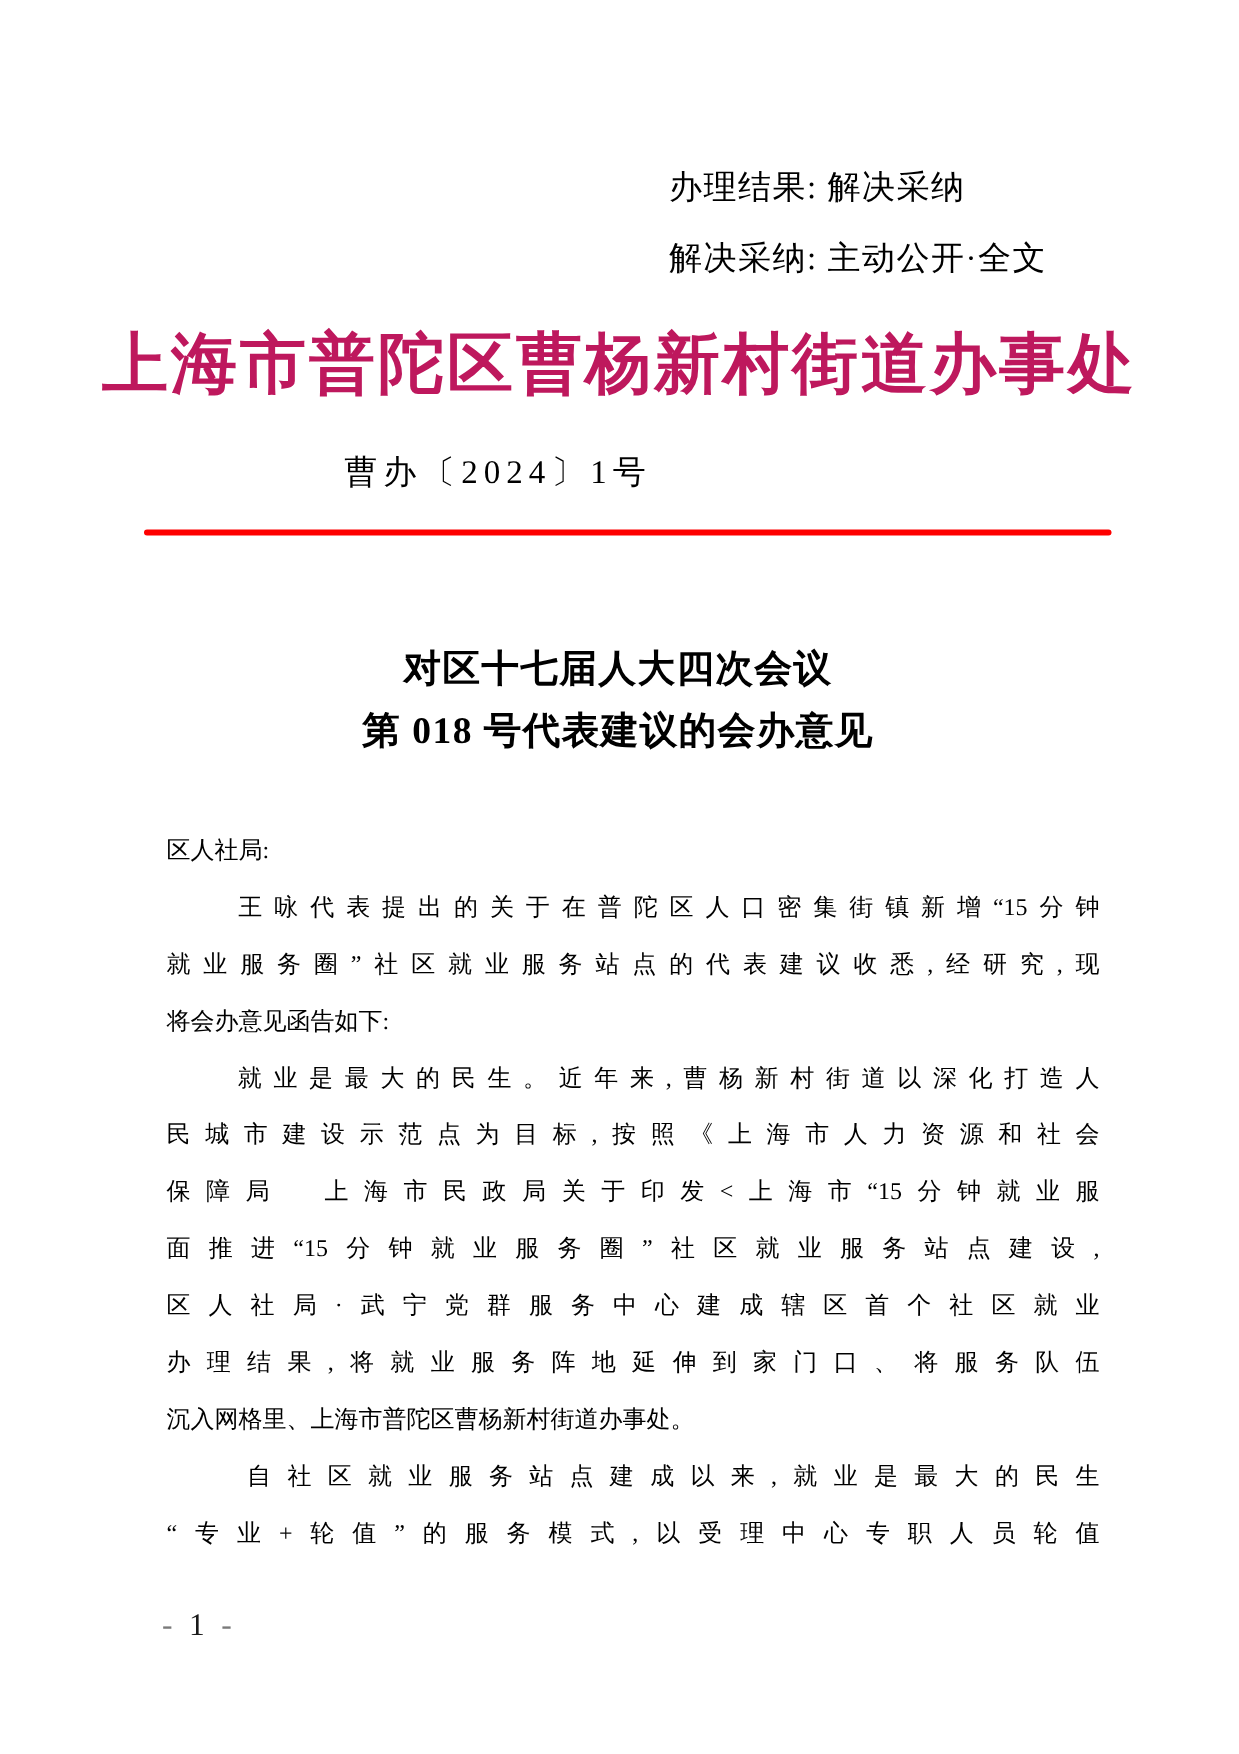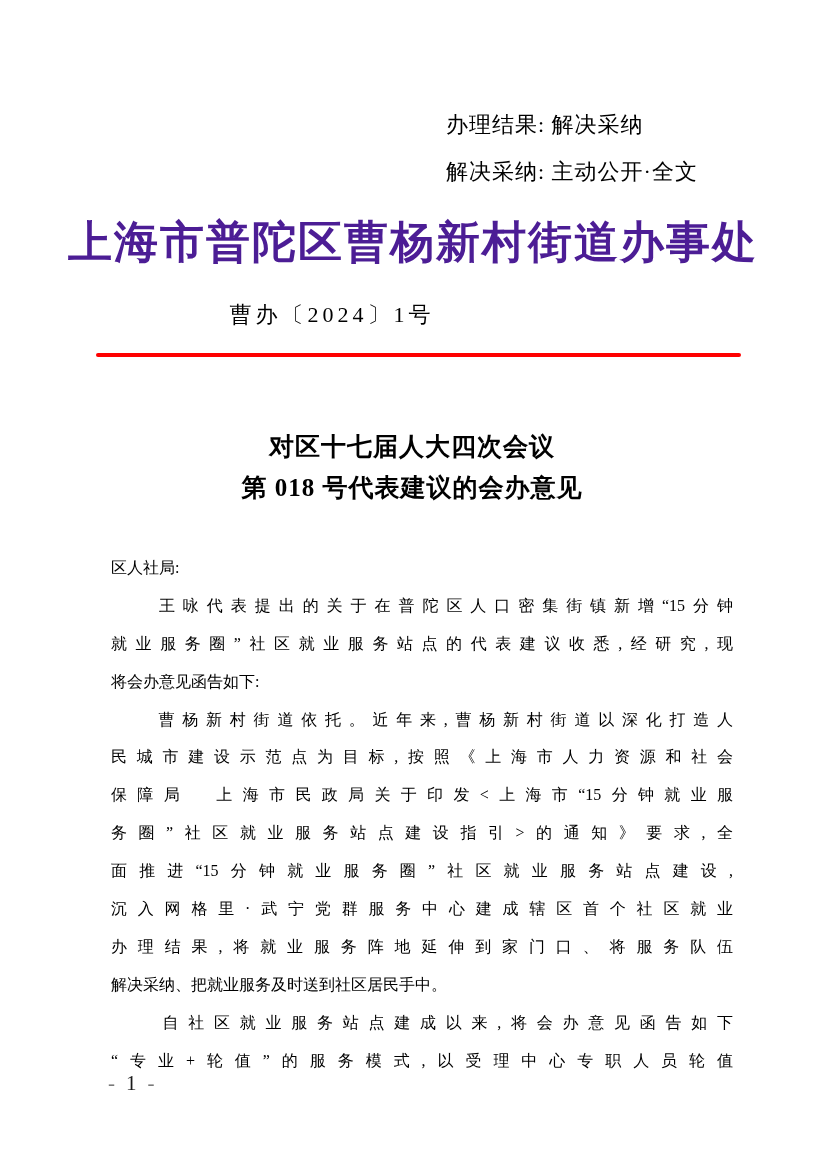--- a/index.html
+++ b/index.html
@@ -96,45 +96,44 @@
 </head>
 <body>
 
 <div class="page">
 
   <div class="meta">
     <div>办理结果: 解决采纳</div>
     <div>解决采纳: 主动公开·全文</div>
   </div>
 
-  <div class="issuer" style="color: #4c1d95;">上海市普陀区曹杨新村街道办事处</div>
+  <div class="issuer" style="color: #be185d;">上海市普陀区曹杨新村街道办事处</div>
 
   <div class="docnum">曹办〔2024〕1号</div>
 
   <div class="redline" style="background: rgb(254, 0, 0);"></div>
 
   <div class="doc-title">
     <div>对区十七届人大四次会议</div>
     <div>第 018 号代表建议的会办意见</div>
   </div>
 
   <div class="body-col">
       <div class="line">区人社局:</div>
       <div class="line j">　　王咏代表提出的关于在普陀区人口密集街镇新增“15分钟</div>
       <div class="line j">就业服务圈”社区就业服务站点的代表建议收悉,经研究,现</div>
       <div class="line">将会办意见函告如下:</div>
-      <div class="line j">　　曹杨新村街道依托。近年来,曹杨新村街道以深化打造人</div>
+      <div class="line j">　　就业是最大的民生。近年来,曹杨新村街道以深化打造人</div>
       <div class="line j">民城市建设示范点为目标,按照《上海市人力资源和社会</div>
       <div class="line j">保障局　上海市民政局关于印发&lt;上海市“15分钟就业服</div>
-      <div class="line j">务圈”社区就业服务站点建设指引&gt;的通知》要求,全</div>
       <div class="line j">面推进“15分钟就业服务圈”社区就业服务站点建设,</div>
-      <div class="line j">沉入网格里·武宁党群服务中心建成辖区首个社区就业</div>
+      <div class="line j">区人社局·武宁党群服务中心建成辖区首个社区就业</div>
       <div class="line j">办理结果,将就业服务阵地延伸到家门口、将服务队伍</div>
-      <div class="line">解决采纳、把就业服务及时送到社区居民手中。</div>
-      <div class="line j">　　自社区就业服务站点建成以来,将会办意见函告如下</div>
+      <div class="line">沉入网格里、上海市普陀区曹杨新村街道办事处。</div>
+      <div class="line j">　　自社区就业服务站点建成以来,就业是最大的民生</div>
       <div class="line j">“专业+轮值”的服务模式,以受理中心专职人员轮值</div>
     </div>
 
   <div class="pagenum">
     <span class="dash">-</span><span class="num">1</span><span class="dash">-</span>
   </div>
 
 </div>
 
 </body></html>

